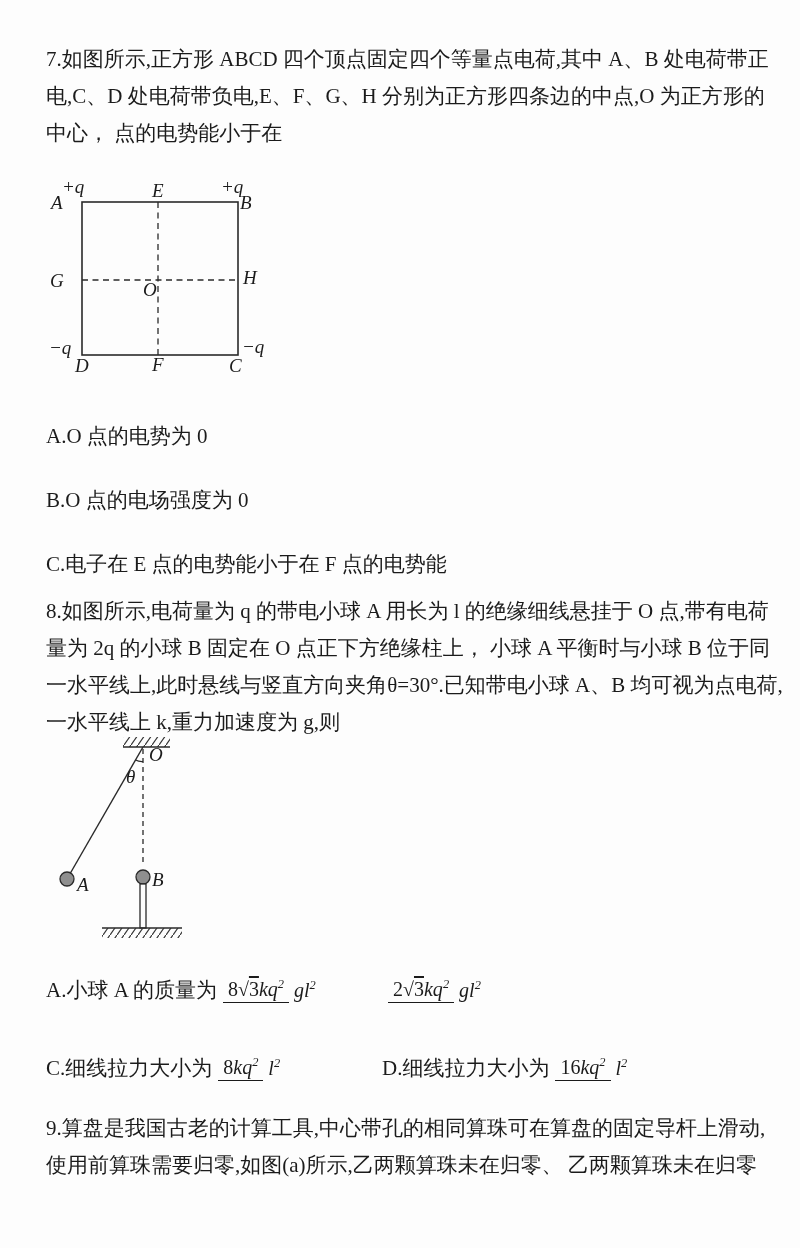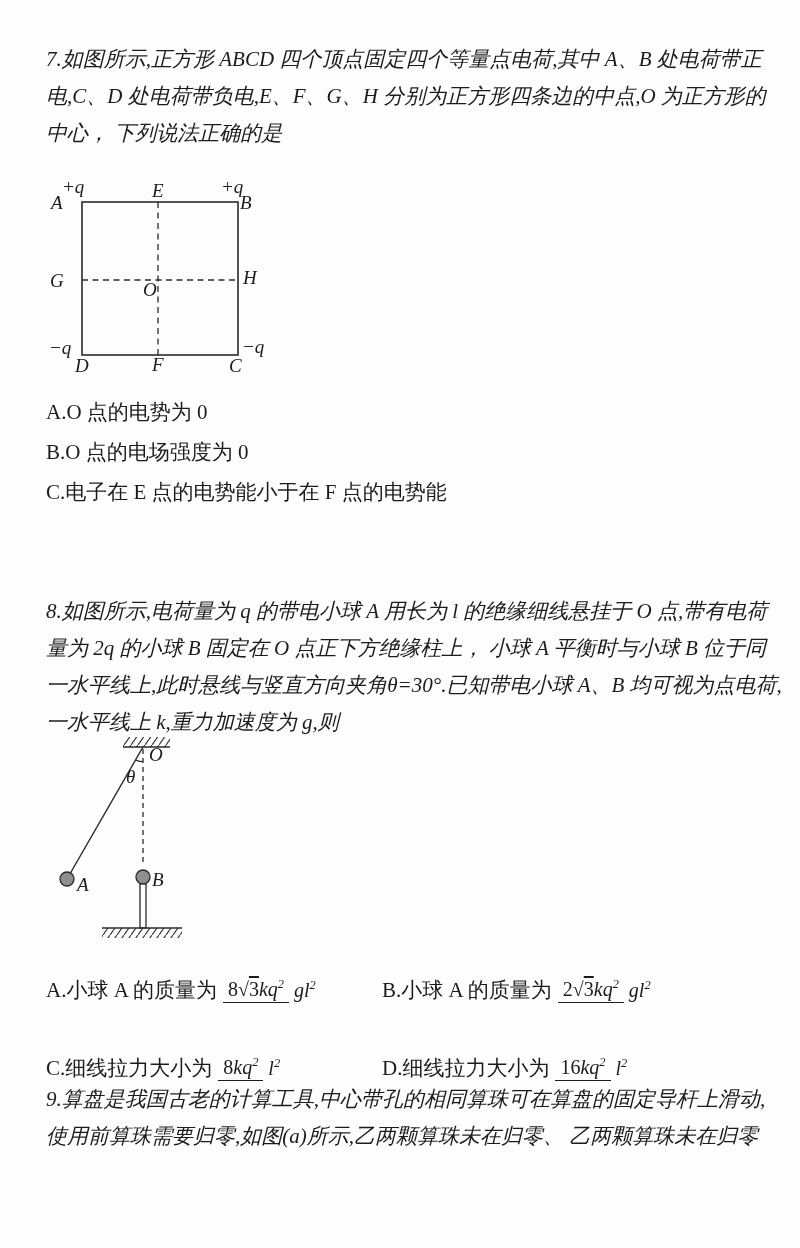--- a/index.html
+++ b/index.html
@@ -6,23 +6,23 @@
   body{
     width:800px;height:1248px;
     background:#fdfdfd;
     font-family:"Liberation Serif","DejaVu Serif",serif;
     color:#1b1b1b;
     position:relative;
     overflow:hidden;
   }
   .abs{position:absolute;}
   .para{font-size:21px;line-height:37px;}
-  .para .tline{white-space:nowrap;font-style:italic;}
+  .para .tline{white-space:nowrap;}
   .opts{font-size:21px;line-height:40px;}
-  .opts .tline{white-space:nowrap;}
+  .opts .tline{white-space:nowrap;margin-top:24px;}
 
   
   svg{display:block;}
   .dlabel{font:italic 19px "Liberation Serif","DejaVu Serif",serif;fill:#1b1b1b;}
 
   
   .q8opt{position:absolute;height:66px;display:flex;align-items:center;font-size:21px;white-space:nowrap;}
   .frac{display:inline-flex;align-items:center;margin-left:6px;font-size:20px;}
   .frac .num,.frac .den{line-height:1.25;padding:0 5px;text-align:center;}
   .frac .num{border-bottom:1.7px solid #1b1b1b;}
@@ -30,21 +30,21 @@
   .frac sup{font-size:0.62em;font-style:italic;line-height:0;}
   .frac .rad{font-style:normal;}
   .frac .radv{text-decoration:overline;font-style:normal;}
 </style>
 </head>
 <body>
 
 <div class="abs para" style="left:46px;top:41px;">
   <div class="tline">7.如图所示,正方形 ABCD 四个顶点固定四个等量点电荷,其中 A、B 处电荷带正</div>
   <div class="tline">电,C、D 处电荷带负电,E、F、G、H 分别为正方形四条边的中点,O 为正方形的</div>
-  <div class="tline">中心， 下列说法正确的是</div>
+  <div class="tline">中心， 点的电势能小于在</div>
 </div>
 
 <svg class="abs" style="left:40px;top:173px;" width="240" height="212" viewBox="0 0 240 212">
 
   <rect x="42" y="29" width="156" height="153" fill="none" stroke="#2a2a2a" stroke-width="1.6"></rect>
 
   <line x1="118" y1="29" x2="118" y2="182" stroke="#2a2a2a" stroke-width="1.3" stroke-dasharray="6 4.5"></line>
   <line x1="42" y1="107" x2="198" y2="107" stroke="#2a2a2a" stroke-width="1.3" stroke-dasharray="6 4.5"></line>
 
   <text class="dlabel" x="22" y="20">+q</text>
@@ -107,21 +107,20 @@
 
 <div class="q8opt" style="left:46px;top:957px;">
   <span>A.小球 A 的质量为</span>
   <span class="frac">
     <span class="num"><span>8</span><span class="rad">√</span><span class="radv">3</span><span class="it">kq</span><sup>2</sup></span>
     <span class="den"><span class="it">gl</span><sup>2</sup></span>
   </span>
 </div>
 
 <div class="q8opt" style="left:382px;top:957px;">
-  <span>B.小球 A 的质量为</span>
   <span class="frac">
     <span class="num"><span>2</span><span class="rad">√</span><span class="radv">3</span><span class="it">kq</span><sup>2</sup></span>
     <span class="den"><span class="it">gl</span><sup>2</sup></span>
   </span>
 </div>
 
 <div class="q8opt" style="left:46px;top:1035px;">
   <span>C.细线拉力大小为</span>
   <span class="frac">
     <span class="num"><span>8</span><span class="rad"></span><span class="radv"></span><span class="it">kq</span><sup>2</sup></span>
@@ -130,16 +129,16 @@
 </div>
 
 <div class="q8opt" style="left:382px;top:1035px;">
   <span>D.细线拉力大小为</span>
   <span class="frac">
     <span class="num"><span>16</span><span class="rad"></span><span class="radv"></span><span class="it">kq</span><sup>2</sup></span>
     <span class="den"><span class="it">l</span><sup>2</sup></span>
   </span>
 </div>
 
-<div class="abs para" style="left:46px;top:1081px;">
+<div class="abs para" style="left:46px;top:1110px;">
   <div class="tline">9.算盘是我国古老的计算工具,中心带孔的相同算珠可在算盘的固定导杆上滑动,</div>
   <div class="tline">使用前算珠需要归零,如图(a)所示,乙两颗算珠未在归零、 乙两颗算珠未在归零</div>
 </div>
 
 </body></html>

